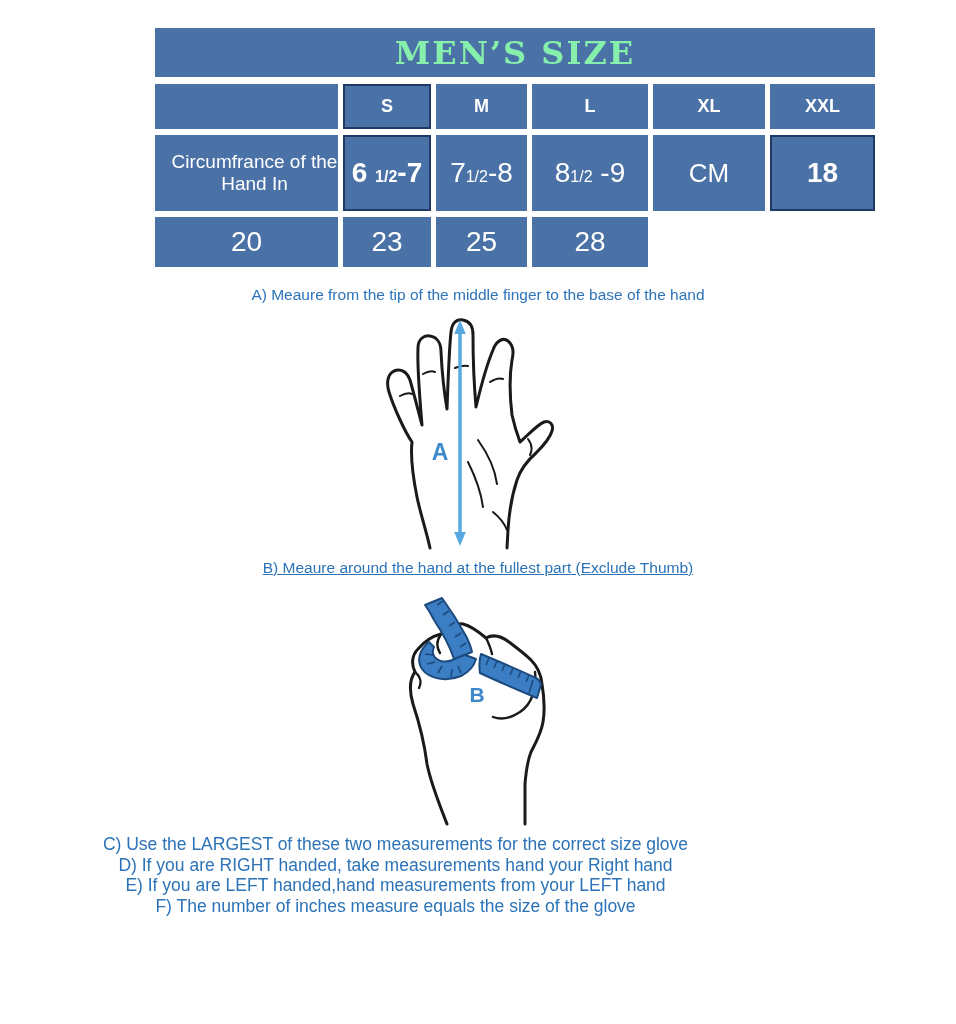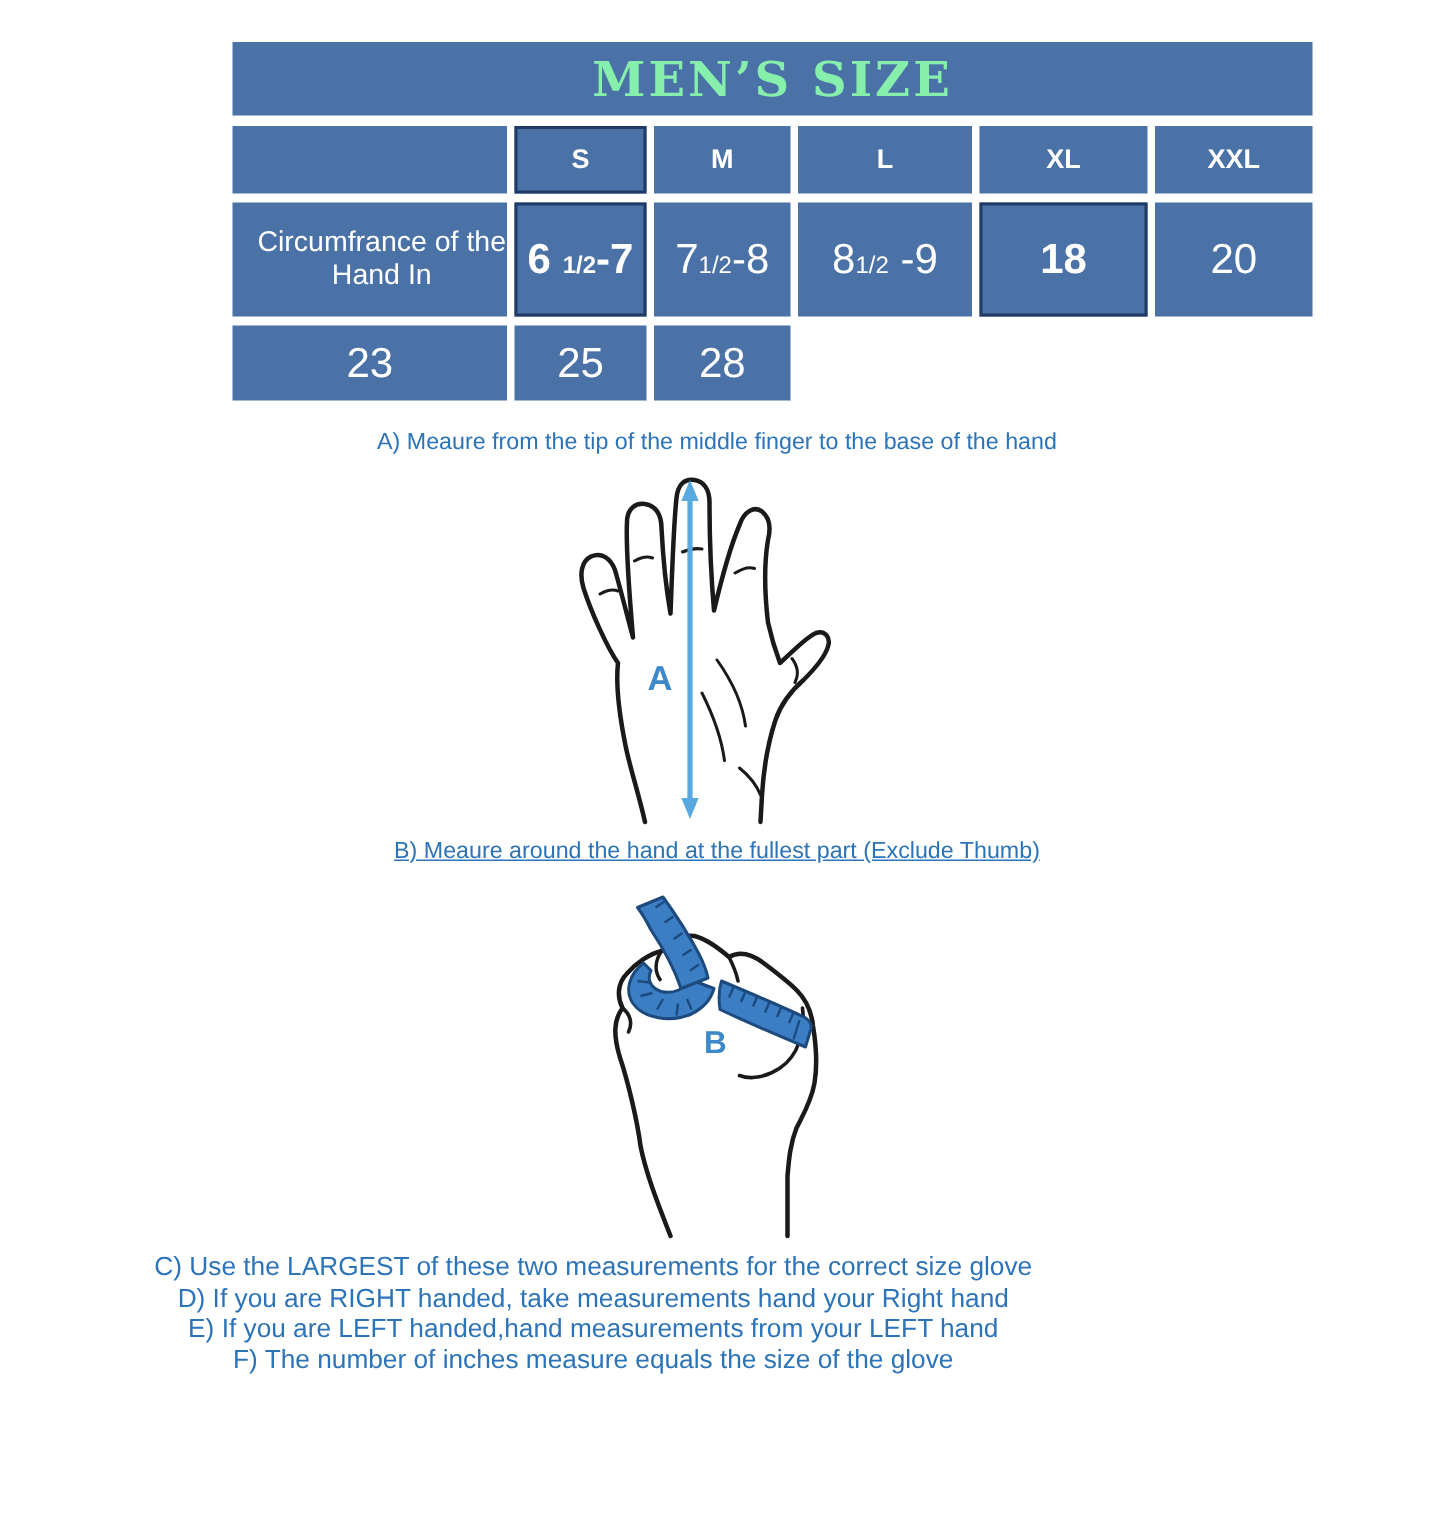--- a/index.html
+++ b/index.html
@@ -64,20 +64,21 @@
       <div class="cell inch-val hl">
           <span><span>6 </span><span class="frac">1/2</span><span>-7</span></span>
         </div>
       <div class="cell inch-val">
           <span><span>7</span><span class="frac">1/2</span><span>-8</span></span>
         </div>
       <div class="cell inch-val">
           <span><span>8</span><span class="frac">1/2</span><span> -9</span></span>
         </div>
 
+      <div class="cell cm-label">CM</div>
       <div class="cell cm-val hl">18</div>
       <div class="cell cm-val">20</div>
       <div class="cell cm-val">23</div>
       <div class="cell cm-val">25</div>
       <div class="cell cm-val">28</div>
     </div>
   </div>
 
   <div class="note note-a">A) Meaure from the tip of the middle finger to the base of the hand</div>
 

